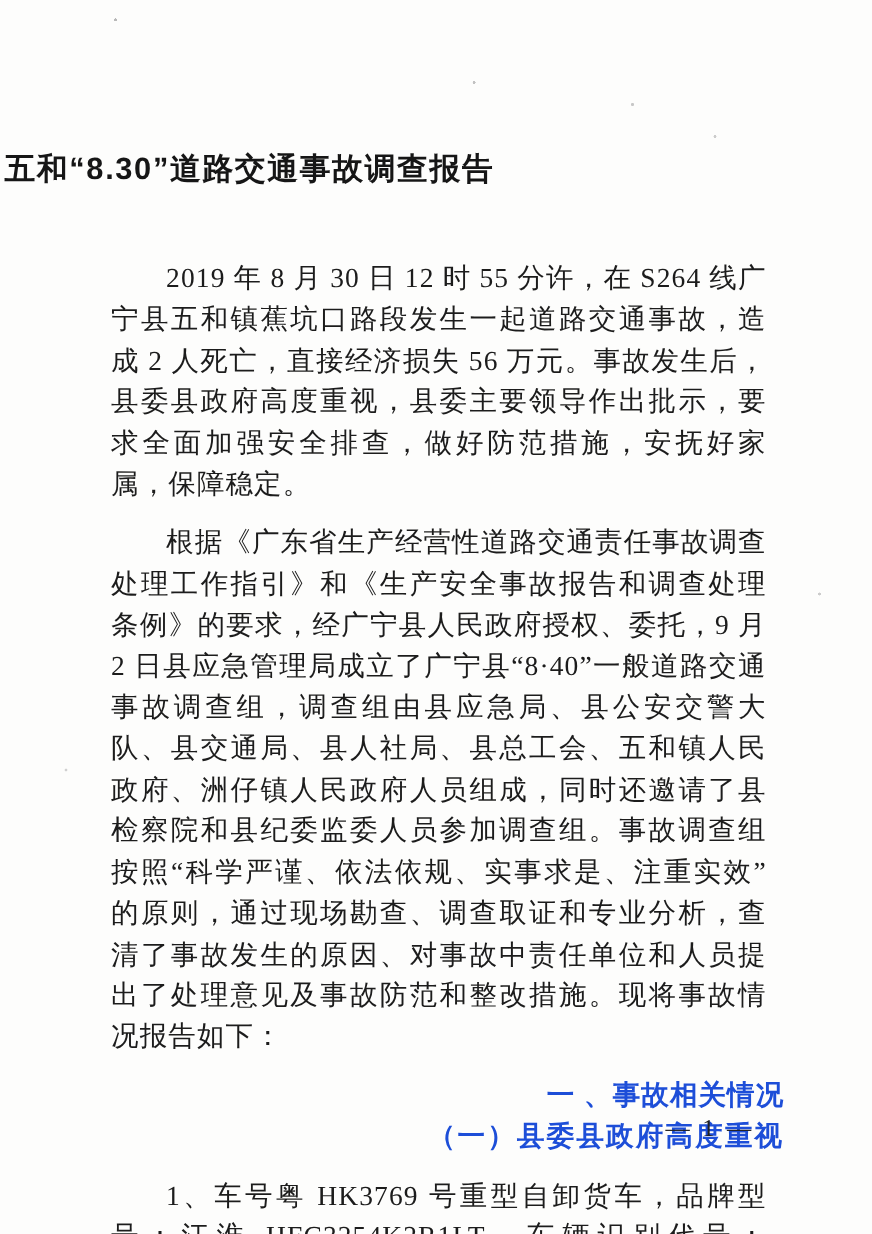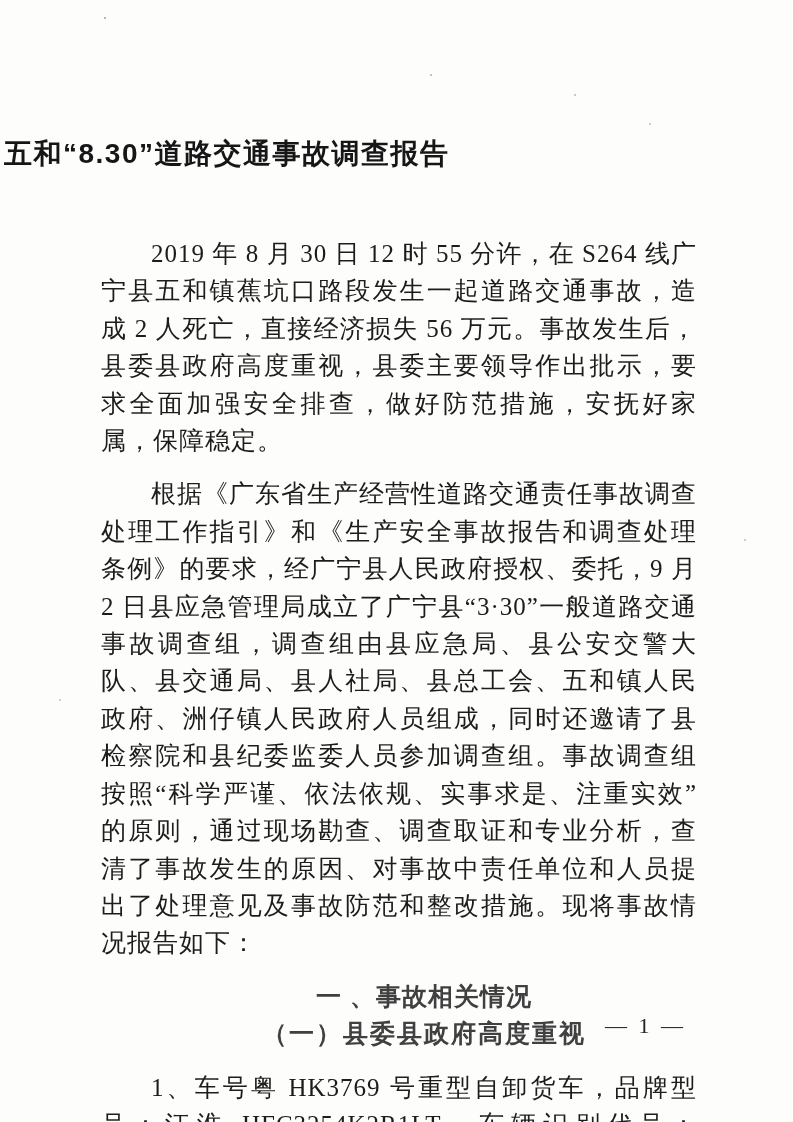--- a/index.html
+++ b/index.html
@@ -60,22 +60,22 @@
     text-indent: 2em;
   }
 
   .heading-1, .heading-2 {
     margin: 0;
     font-size: 25px;
     line-height: 37.4px;
     font-weight: 700;
     font-family: "Liberation Sans", sans-serif;
     text-indent: 2em;
-    text-align: center;
-    color: #404040;
+    text-align: right;
+    color: #1d4ed8;
   }
 
   .heading-2 {
     letter-spacing: 2px;
   }
 
   .page-number {
     position: absolute;
     top: 1013px;
     right: 107px;
@@ -89,21 +89,21 @@
 <body>
 
 <div class="page">
 
   <h1 class="title">五和“8.30”道路交通事故调查报告</h1>
 
   <div class="content">
 
     <p class="para">2019 年 8 月 30 日 12 时 55 分许，在 S264 线广宁县五和镇蕉坑口路段发生一起道路交通事故，造成 2 人死亡，直接经济损失 56 万元。事故发生后，县委县政府高度重视，县委主要领导作出批示，要求全面加强安全排查，做好防范措施，安抚好家属，保障稳定。</p>
 
-    <p class="para">根据《广东省生产经营性道路交通责任事故调查处理工作指引》和《生产安全事故报告和调查处理条例》的要求，经广宁县人民政府授权、委托，9 月 2 日县应急管理局成立了广宁县“3·30”一般道路交通事故调查组，调查组由县应急局、县公安交警大队、县交通局、县人社局、县总工会、五和镇人民政府、洲仔镇人民政府人员组成，同时还邀请了县检察院和县纪委监委人员参加调查组。事故调查组按照“科学严谨、依法依规、实事求是、注重实效”的原则，通过现场勘查、调查取证和专业分析，查清了事故发生的原因、对事故中责任单位和人员提出了处理意见及事故防范和整改措施。现将事故情况报告如下：</p>
+    <p class="para">根据《广东省生产经营性道路交通责任事故调查处理工作指引》和《生产安全事故报告和调查处理条例》的要求，经广宁县人民政府授权、委托，9 月 2 日县应急管理局成立了广宁县“8·40”一般道路交通事故调查组，调查组由县应急局、县公安交警大队、县交通局、县人社局、县总工会、五和镇人民政府、洲仔镇人民政府人员组成，同时还邀请了县检察院和县纪委监委人员参加调查组。事故调查组按照“科学严谨、依法依规、实事求是、注重实效”的原则，通过现场勘查、调查取证和专业分析，查清了事故发生的原因、对事故中责任单位和人员提出了处理意见及事故防范和整改措施。现将事故情况报告如下：</p>
 
     <h2 class="heading-1">一 、事故相关情况</h2>
 
     <h3 class="heading-2">（一）县委县政府高度重视</h3>
 
     <p class="para">1、车号粤 HK3769 号重型自卸货车，品牌型号：江淮 HFC3254K2R1LT，车辆识别代号：LJ13R4DJ3D3273818，车辆发动机号：1613V735099，车辆所有人：宋月深，地址：四会市城中区高狮村委会新园村 67 号,使用性质:货运,总质量:24950kg，</p>
 
   </div>
 
   <div class="page-number">— 1 —</div>

